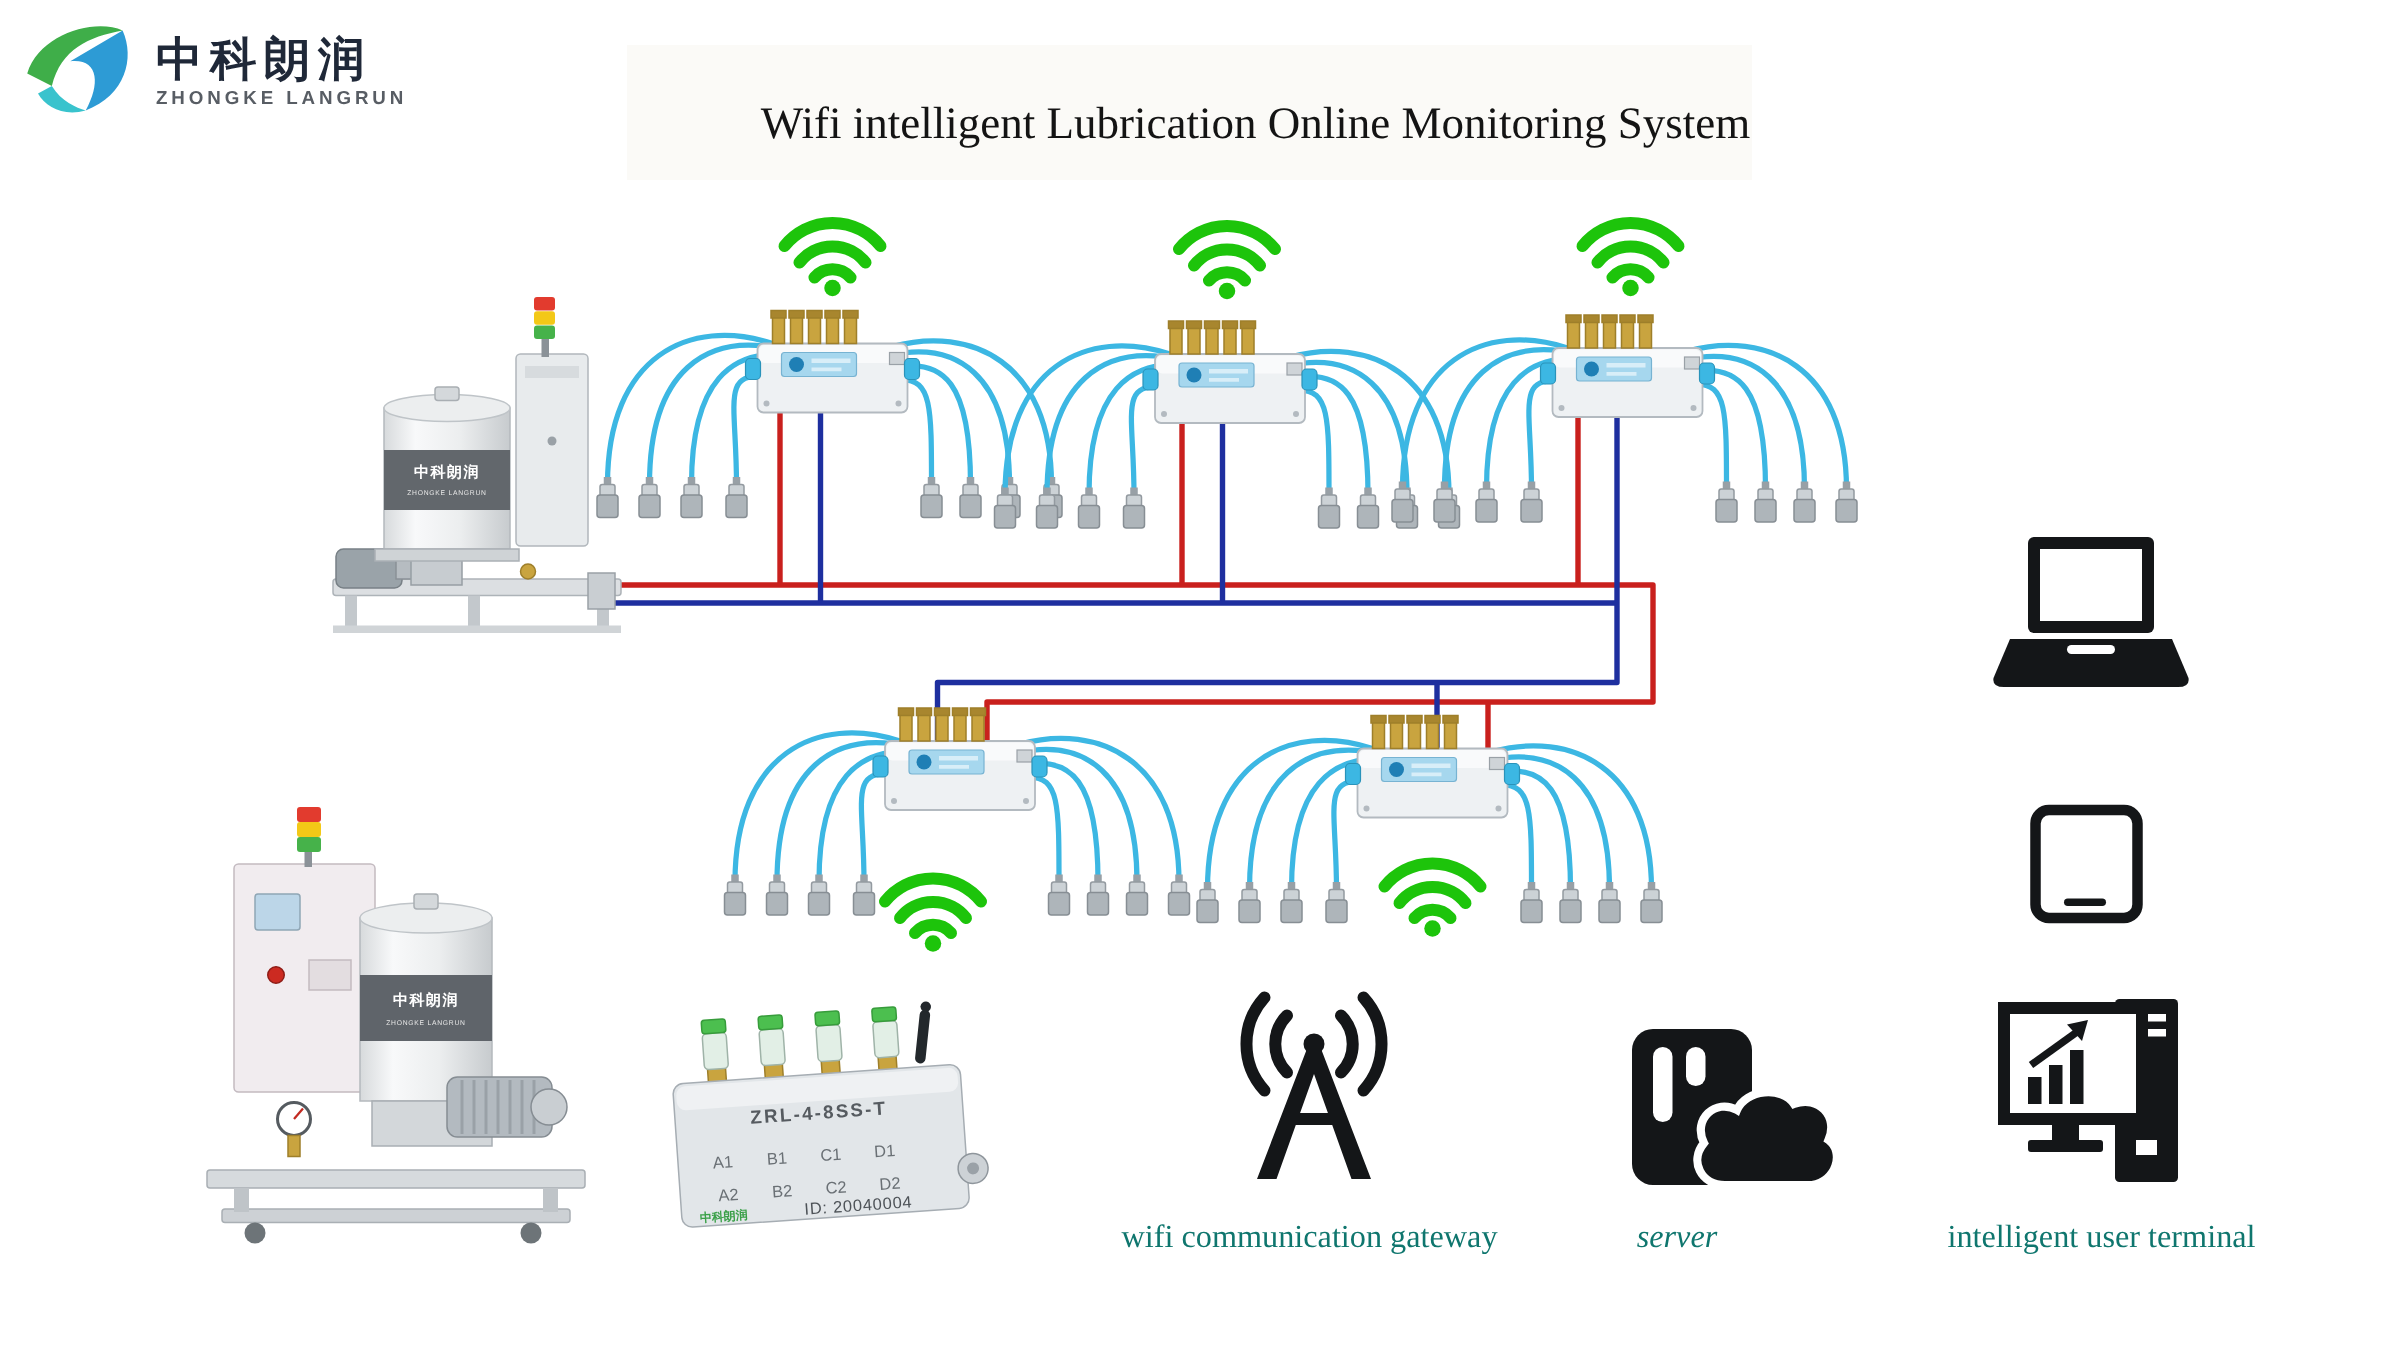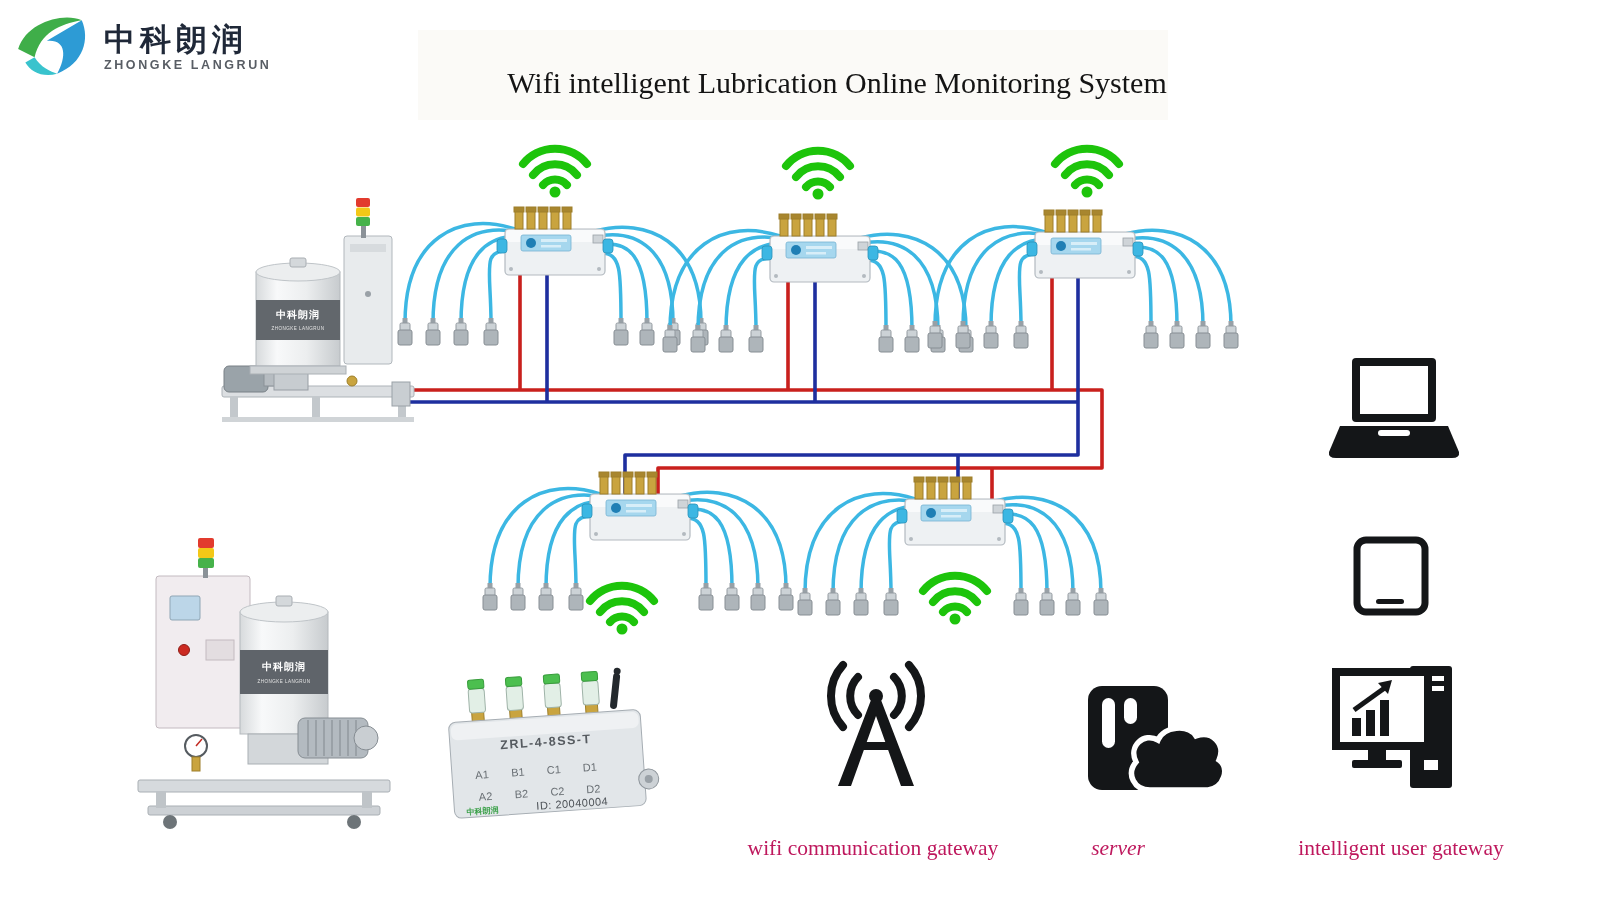--- a/index.html
+++ b/index.html
@@ -12,21 +12,21 @@
                 font-family:"Liberation Serif", serif; font-size:30px; color:#141414; white-space:nowrap;margin-left:29px; }
 
   .logo { position:absolute; left:12px; top:10px; display:flex; align-items:center; gap:12px; }
   .logo-text { display:flex; flex-direction:column; }
   .logo-text .cn { font-size:31px; font-weight:bold; color:#1f2838; letter-spacing:5px; line-height:1.15; }
   .logo-text .en { font-size:12.5px; font-weight:bold; color:#585d64; letter-spacing:2.6px; }
 
   .diagram { position:absolute; left:0; top:0; }
 
   .caption { position:absolute; top:812px; transform:translateX(-50%); white-space:nowrap;
-             font-family:"Liberation Serif", serif; font-size:21.5px; color:#be185d;margin-top:24px; }
+             font-family:"Liberation Serif", serif; font-size:21.5px; color:#0f766e; }
   .cap-gateway  { left:873px; }
   .cap-server   { left:1118px;font-style:italic; }
   .cap-terminal { left:1401px; }
 
   
   .diagram text { font-family:"Liberation Sans", sans-serif; }
   .band-cn { font-size:10px; fill:#ffffff; font-weight:bold; letter-spacing:1px; }
   .band-en { font-size:4.5px; fill:#e6e6e6; letter-spacing:.5px; }
   .cu-model { font-size:12.5px; fill:#565b60; font-weight:bold; letter-spacing:1.5px; }
   .cu-port  { font-size:11px; fill:#6a7075; }
@@ -283,15 +283,15 @@
       <rect x="1380" y="700" width="9" height="36" fill="#141618"></rect>
       <path d="M1354 710 L1386 687" stroke="#141618" stroke-width="5" fill="none"></path>
       <path d="M1392 680 l-14 3 10 11 z" fill="#141618"></path>
       <rect x="1368" y="750" width="18" height="10" fill="#141618"></rect>
       <rect x="1352" y="760" width="50" height="8" rx="2" fill="#141618"></rect>
     </g>
   </svg>
 
   <div class="caption cap-gateway">wifi communication gateway</div>
   <div class="caption cap-server">server</div>
-  <div class="caption cap-terminal">intelligent user gateway</div>
+  <div class="caption cap-terminal">intelligent user terminal</div>
 
 </div>
 
 </body></html>

